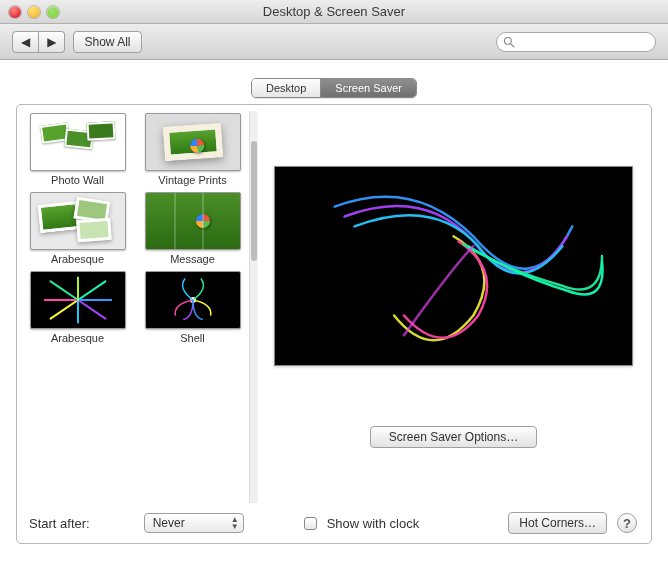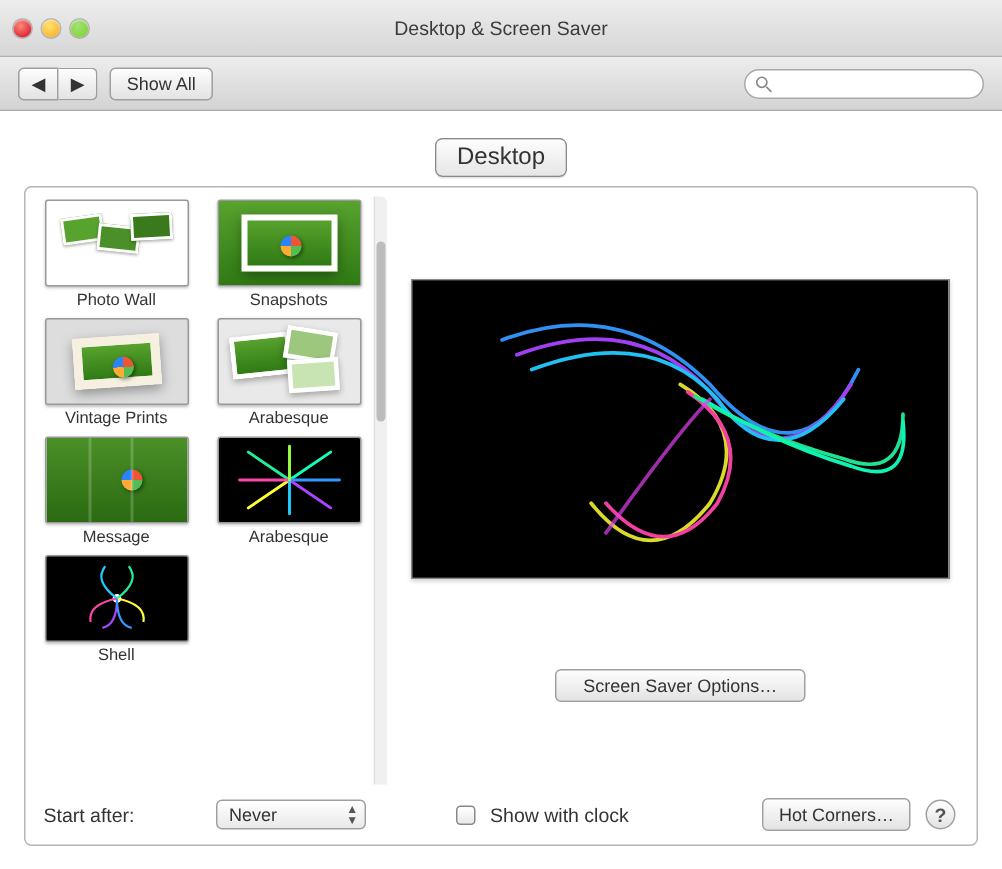--- a/index.html
+++ b/index.html
@@ -6,21 +6,21 @@
   body {
     font-family: "Lucida Grande", "Helvetica Neue", Arial, sans-serif;
     font-size: 13px;
     background: #fff;
     width: 668px;
     height: 579px;
     overflow: hidden;
     color: #333;
   }
   .titlebar {
-    height: 38px;
+    height: 24px;
     background: linear-gradient(#ededed, #d6d6d6);
     border-bottom: 1px solid #b0b0b0;
     display: flex;
     align-items: center;
     position: relative;
   }
   .traffic { display:flex; gap:7px; margin-left:9px; }
   .tl { width:12px; height:12px; border-radius:50%; box-shadow: inset 0 1px 1px rgba(255,255,255,.4), 0 0 0 1px rgba(0,0,0,.2); }
   .tl.red{background:radial-gradient(circle at 40% 35%,#ff8a7a,#d0021b);}
   .tl.yellow{background:radial-gradient(circle at 40% 35%,#ffe36b,#f5a623);}
@@ -52,21 +52,21 @@
   .search{
     width:160px;height:20px;border:1px solid #a9a9a9;border-radius:10px;
     background:#fff;display:flex;align-items:center;padding:0 6px;gap:4px;
   }
   .search svg{flex:none;}
   .search input{border:none;outline:none;font-size:12px;flex:1;background:transparent;}
   .body-area{padding:18px 16px 10px 16px;}
   .seg-row{display:flex;justify-content:center;margin-bottom:6px;}
   .segmented{display:flex;border:1px solid #8a8a8a;border-radius:5px;overflow:hidden;box-shadow:0 1px 0 rgba(0,0,0,.1);}
   .seg{
-    padding:3px 14px;font-size:16px;background:linear-gradient(#fdfdfd,#e6e6e6);
+    padding:3px 14px;font-size:11px;background:linear-gradient(#fdfdfd,#e6e6e6);
     border-right:1px solid #8a8a8a;cursor:default;
   }
   .seg:last-child{border-right:none;}
   .seg.active{background:linear-gradient(#8f8f8f,#6f6f6f);color:#fff;}
   .panel{
     border:1px solid #b6b6b6;border-radius:5px;background:#fff;
     padding:6px 8px 0 6px;
     height:440px;
     display:flex;flex-direction:column;
   }
@@ -169,43 +169,36 @@
         <line x1="10.5" y1="10.5" x2="15" y2="15" stroke="#888" stroke-width="1.5"></line>
       </svg>
     <input type="text" placeholder="" style="">
   </div>
 </div>
 
 <div class="body-area">
   <div class="seg-row">
     <div class="segmented">
       <div class="seg"><span>Desktop</span></div>
+      <div class="seg active"><span>Screen Saver</span></div>
     </div>
   </div>
 
   <div class="panel">
     <div class="panel-top">
       <div class="gallery-wrap">
         <div class="gallery">
           <div class="grid" id="grid">
               <div class="cell">
                 <div class="thumb-box tb-photowall">
                   <div class="mini m1"></div>
                   <div class="mini m2"></div>
                   <div class="mini m3"></div>
                 </div>
                 <span class="label">Photo Wall</span>
-              </div>
-              <div class="cell">
-                <div class="thumb-box tb-green tb-snap">
-                  <div class="inner">
-                    <div style="position:relative;left:22px;top:10px" class="ball"></div>
-                  </div>
-                </div>
-                <span class="label">Snapshots</span>
               </div>
               <div class="cell">
                 <div class="thumb-box" style="background:#ddd">
                   <div class="inner" style="width:58px;height:34px;border:6px solid #f6f0e0;box-shadow:0 3px 8px rgba(0,0,0,.35);background:linear-gradient(#58a22e,#2f7a14);transform:rotate(-4deg);position:relative">
                     <div class="ball" style="position:absolute;left:20px;top:8px"></div>
                   </div>
                 </div>
                 <span class="label">Vintage Prints</span>
               </div>
               <div class="cell">

